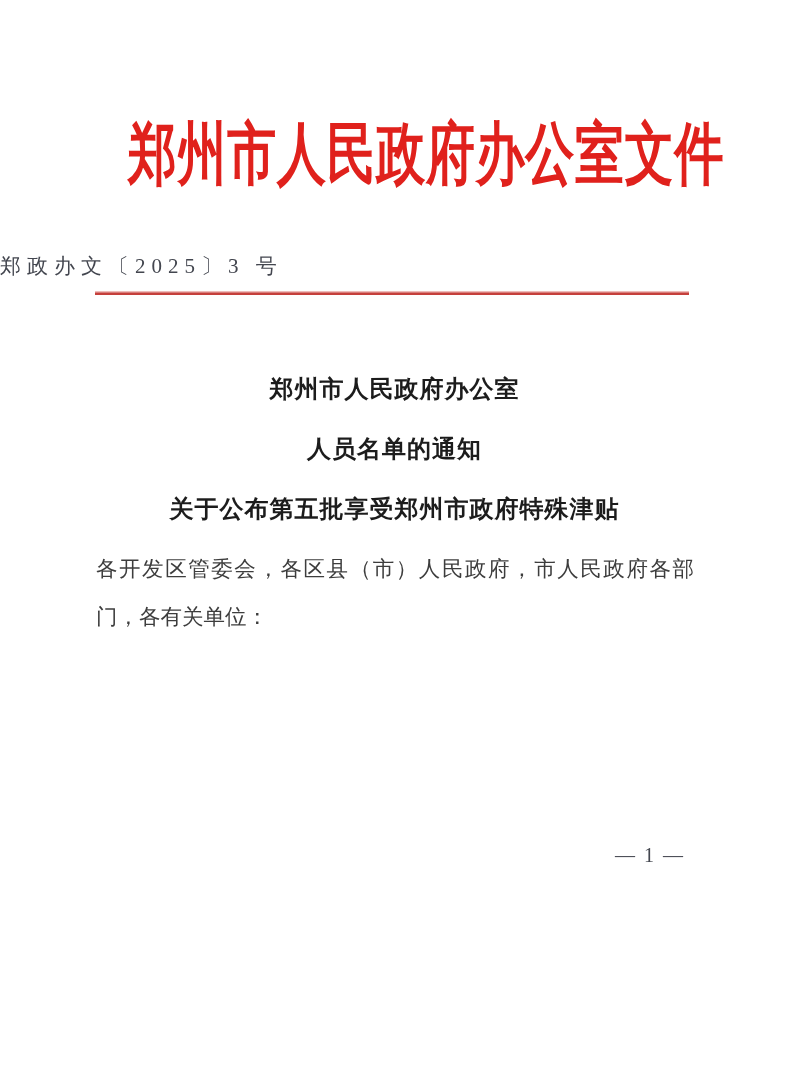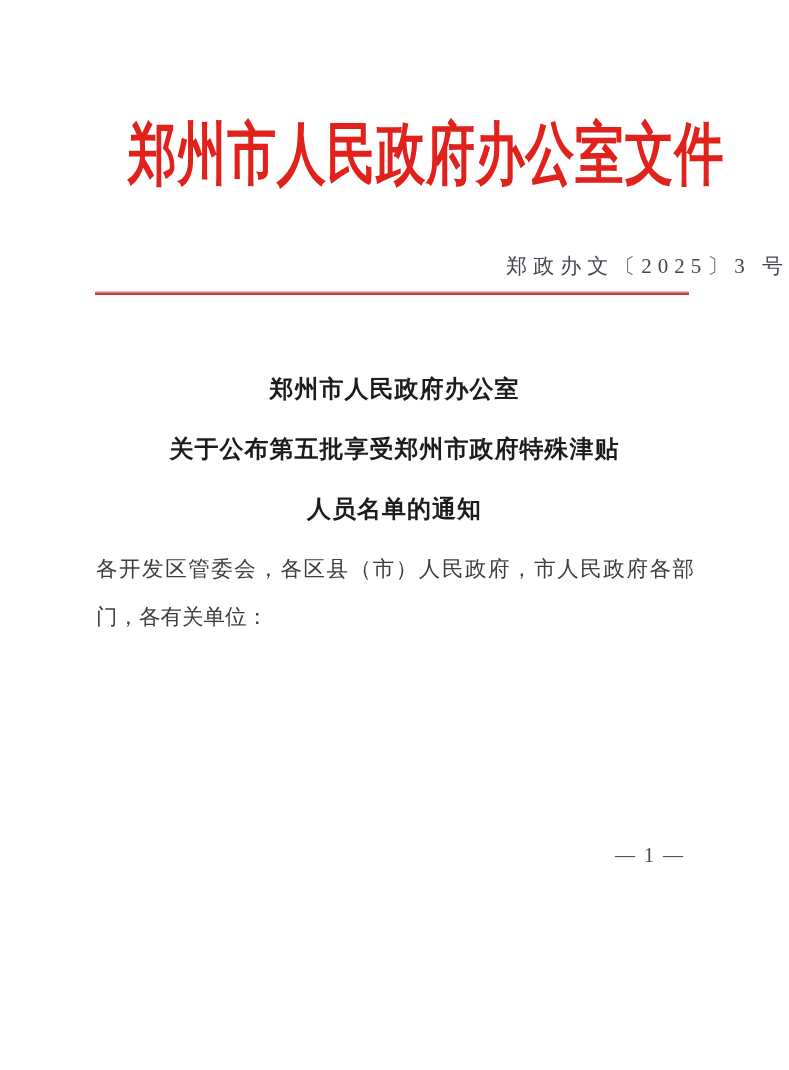--- a/index.html
+++ b/index.html
@@ -28,21 +28,21 @@
     display:inline-block;
     font-size:68px;font-weight:bold;
     color:var(--accent-red);
     letter-spacing:1px;
     transform:scaleX(0.72);
     transform-origin:center;
   }
   
   .doc-number{
     position:absolute;top:252px;left:0;width:100%;
-    text-align:right;
+    text-align:left;
     font-size:21px;letter-spacing:6px;
     color:var(--muted-color);
   }
   
   .red-rule{
     position:absolute;top:291px;left:95px;width:594px;height:4px;
     background:linear-gradient(to bottom,
       var(--rule-red-light) 0%,var(--rule-red-light) 30%,
       var(--rule-red) 45%,var(--rule-red) 100%);
   }
@@ -78,22 +78,22 @@
   <div class="red-header">
     <span class="org-title">郑州市人民政府办公室文件</span>
   </div>
 
   <div class="doc-number">郑政办文〔2025〕3 号</div>
 
   <div class="red-rule"></div>
 
   <div class="doc-title">
     <div>郑州市人民政府办公室</div>
+    <div>人员名单的通知</div>
     <div>关于公布第五批享受郑州市政府特殊津贴</div>
-    <div>人员名单的通知</div>
   </div>
 
   <div class="body-text">
     <p class="salutation">各开发区管委会，各区县（市）人民政府，市人民政府各部门，各有关单位：</p>
   </div>
 
   <div class="page-number">— 1 —</div>
 
 </div>
 

